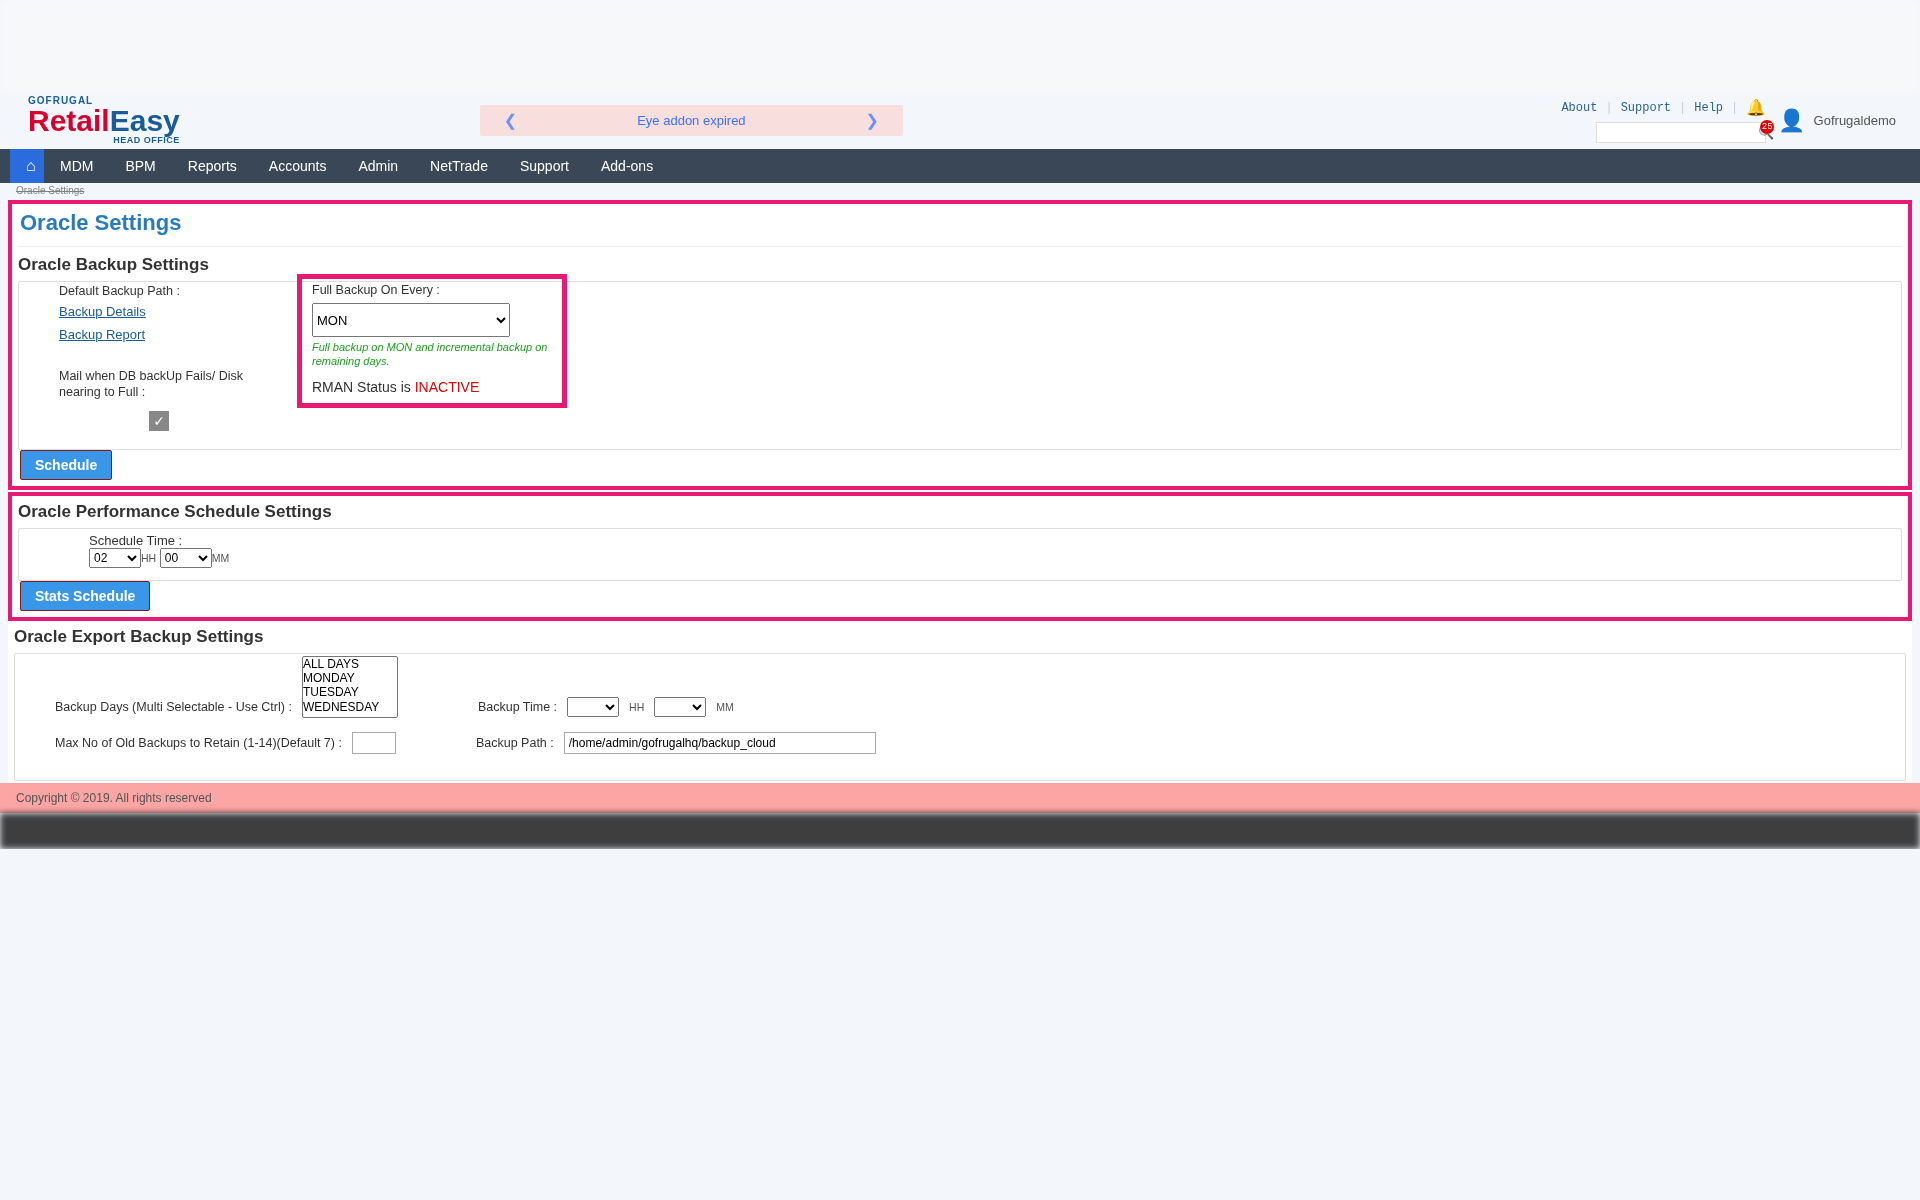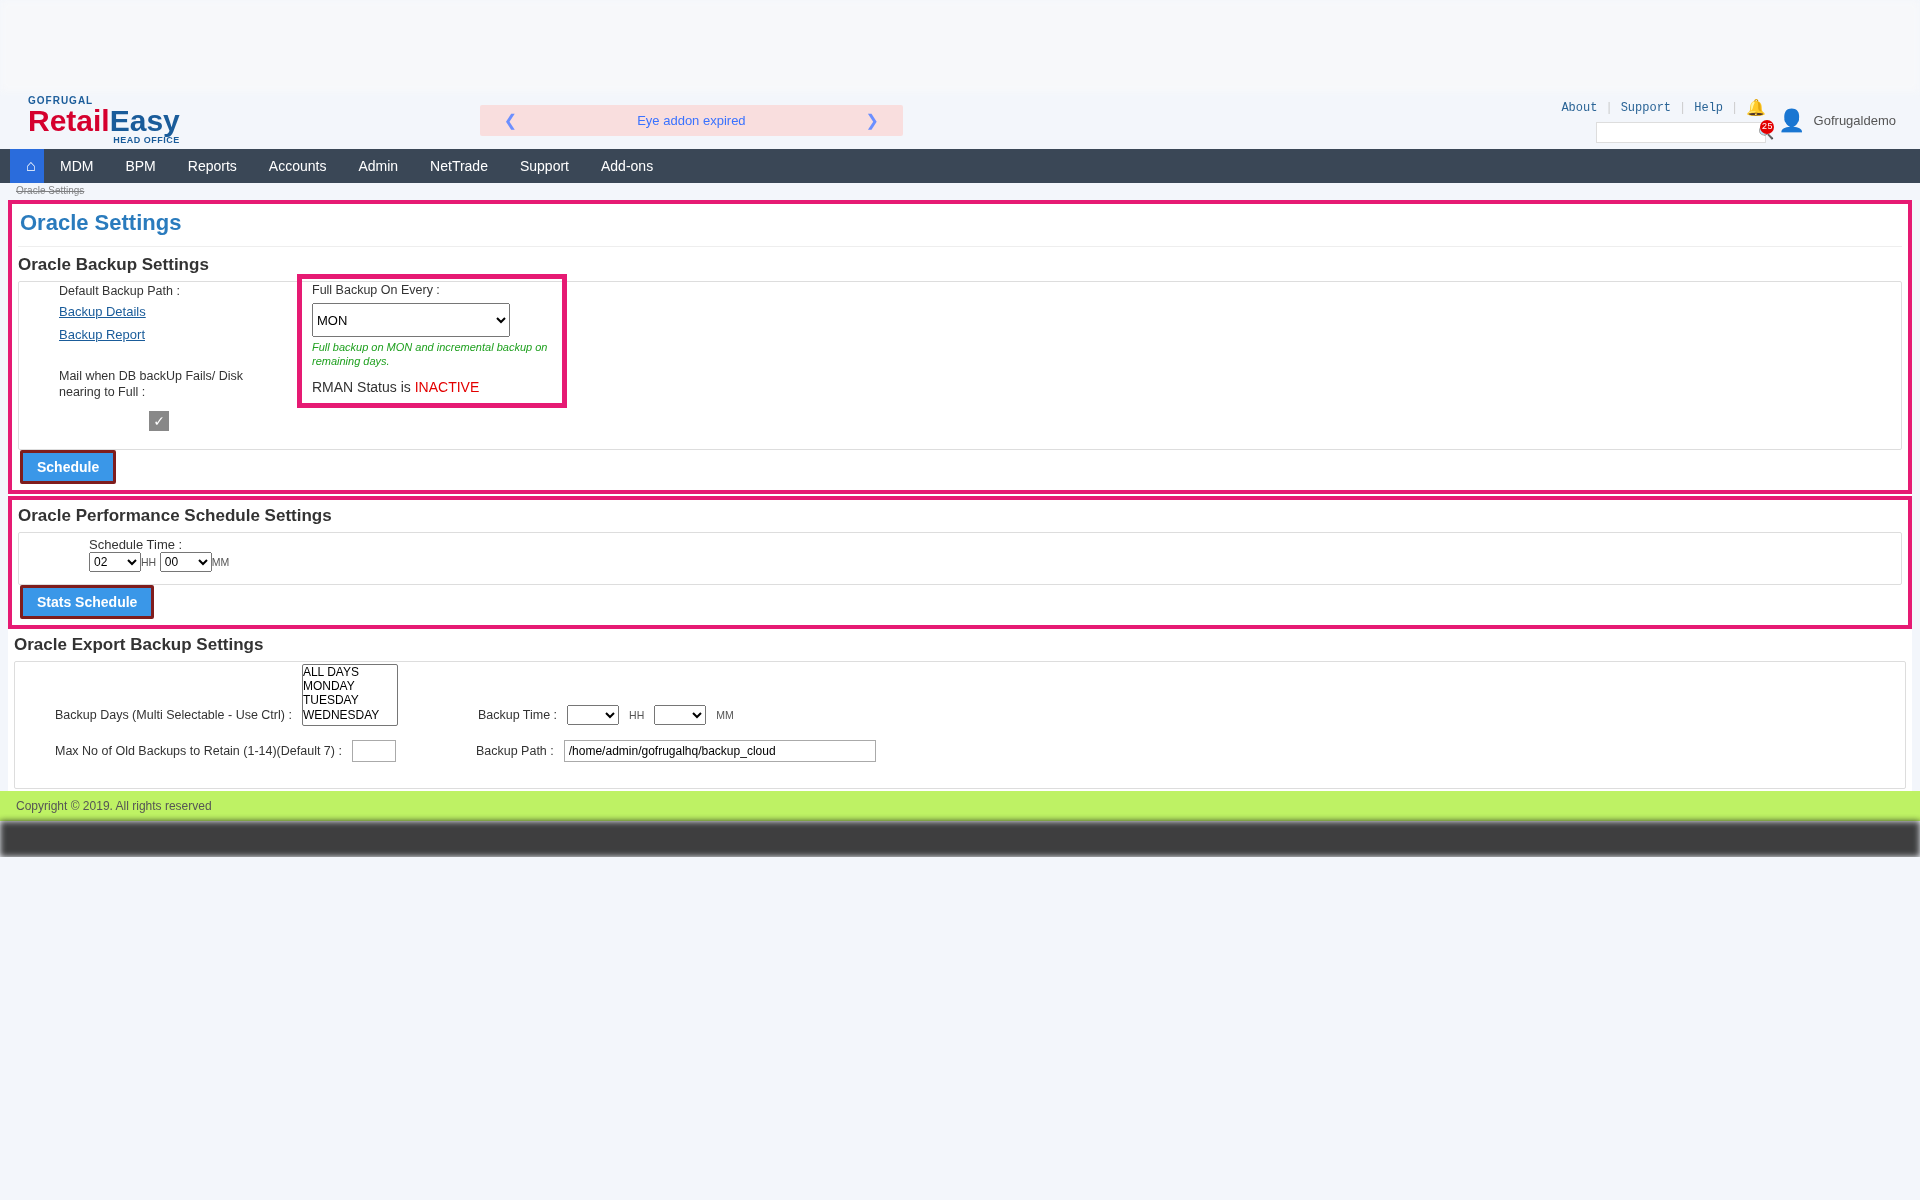--- a/index.html
+++ b/index.html
@@ -40,30 +40,30 @@
 select.tiny { height: 20px; width: 52px; font-size: 12px; }
 .sublabel { font-size: 10.5px; color: #555; }
 .link { color: #1a5c9a; text-decoration: underline; cursor: pointer; display: inline-block; margin-bottom: 8px; }
 .text-in { border: 1px solid #ccc; height: 26px; width: 194px; padding: 2px 4px; font-size: 12px; }
 .chk { width: 20px; height: 20px; background: #888; display: inline-flex; align-items: center; justify-content: center; color: #fff; font-size: 14px; margin-top: 4px; margin-left: 90px; }
 .inner-highlight { border: 5px solid #e61a73; padding: 4px 10px 8px 10px; margin-left: -10px; margin-top: -10px; width: 270px; }
 .full-sel { width: 198px; height: 34px; font-size: 13px; }
 .hint { color: #1fa01f; font-style: italic; font-size: 11px; margin-top: 4px; line-height: 1.25; }
 .rman { margin-top: 10px; font-size: 14px; }
 .rman .inactive { color: #e30000; }
-.btn { background: #3a97e8; color: #fff; border: 3px solid #7f1d1d; padding: 6px 14px; font-size: 14px; font-weight: bold; border-radius: 2px; cursor: pointer; }
+.btn { background: #3a97e8; color: #fff; border: 1px solid #7f1d1d; padding: 6px 14px; font-size: 14px; font-weight: bold; border-radius: 2px; cursor: pointer; }
 .btn-row { padding: 0 2px 2px 2px; }
 .perf-row { padding: 4px 28px 12px 70px; }
 .exp-grid { padding: 2px 28px 12px 40px; }
 .exp-row { display: flex; align-items: center; gap: 10px; margin-bottom: 14px; }
 .exp-row .lbl { font-size: 12.5px; }
 select.multi { width: 96px; height: 62px; font-size: 12px; }
 .num-in { border: 1px solid #aaa; width: 44px; height: 22px; font-size: 12px; padding: 0 4px; }
 .path-in { border: 1px solid #aaa; width: 312px; height: 22px; font-size: 12px; padding: 0 4px; }
-.footer { font-size: 12px; color: #555; padding: 8px 16px; background: #bef264; }
+.footer { font-size: 12px; color: #555; padding: 8px 16px; background: #fca5a5; }
 .col-mid { width: 220px; }
 .bottom-blur { height: 36px; background: #111; filter: blur(3px); opacity: 0.8; }
 </style>
 </head>
 <body>
 
 <div class="topbar-blur"></div>
 
 <div class="app-header">
   <div class="logo">

